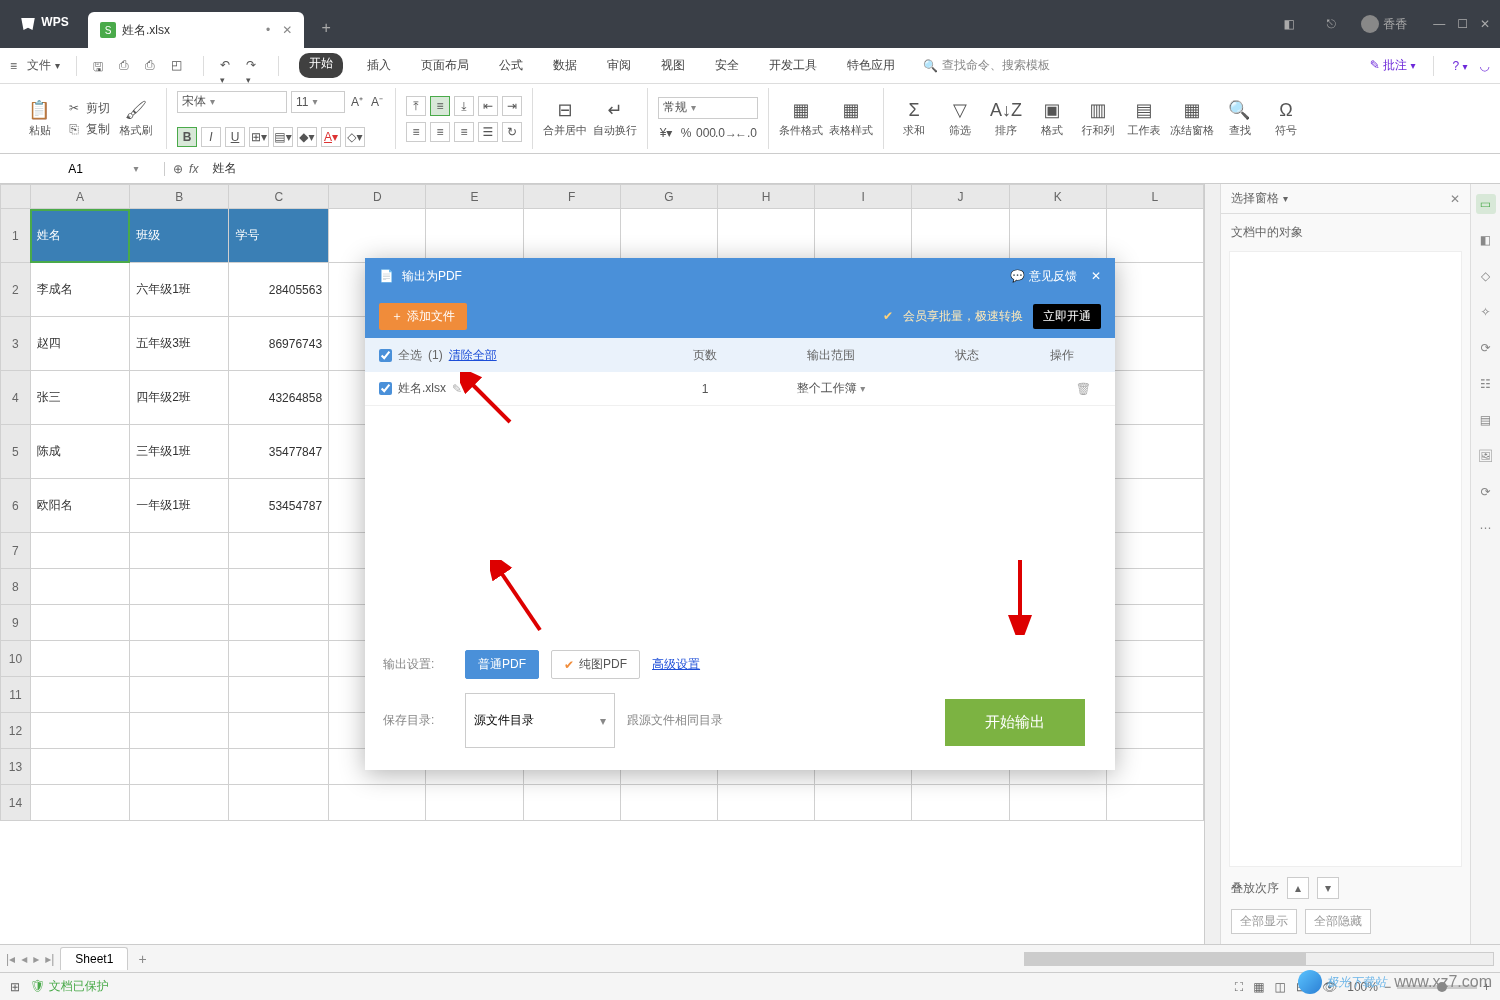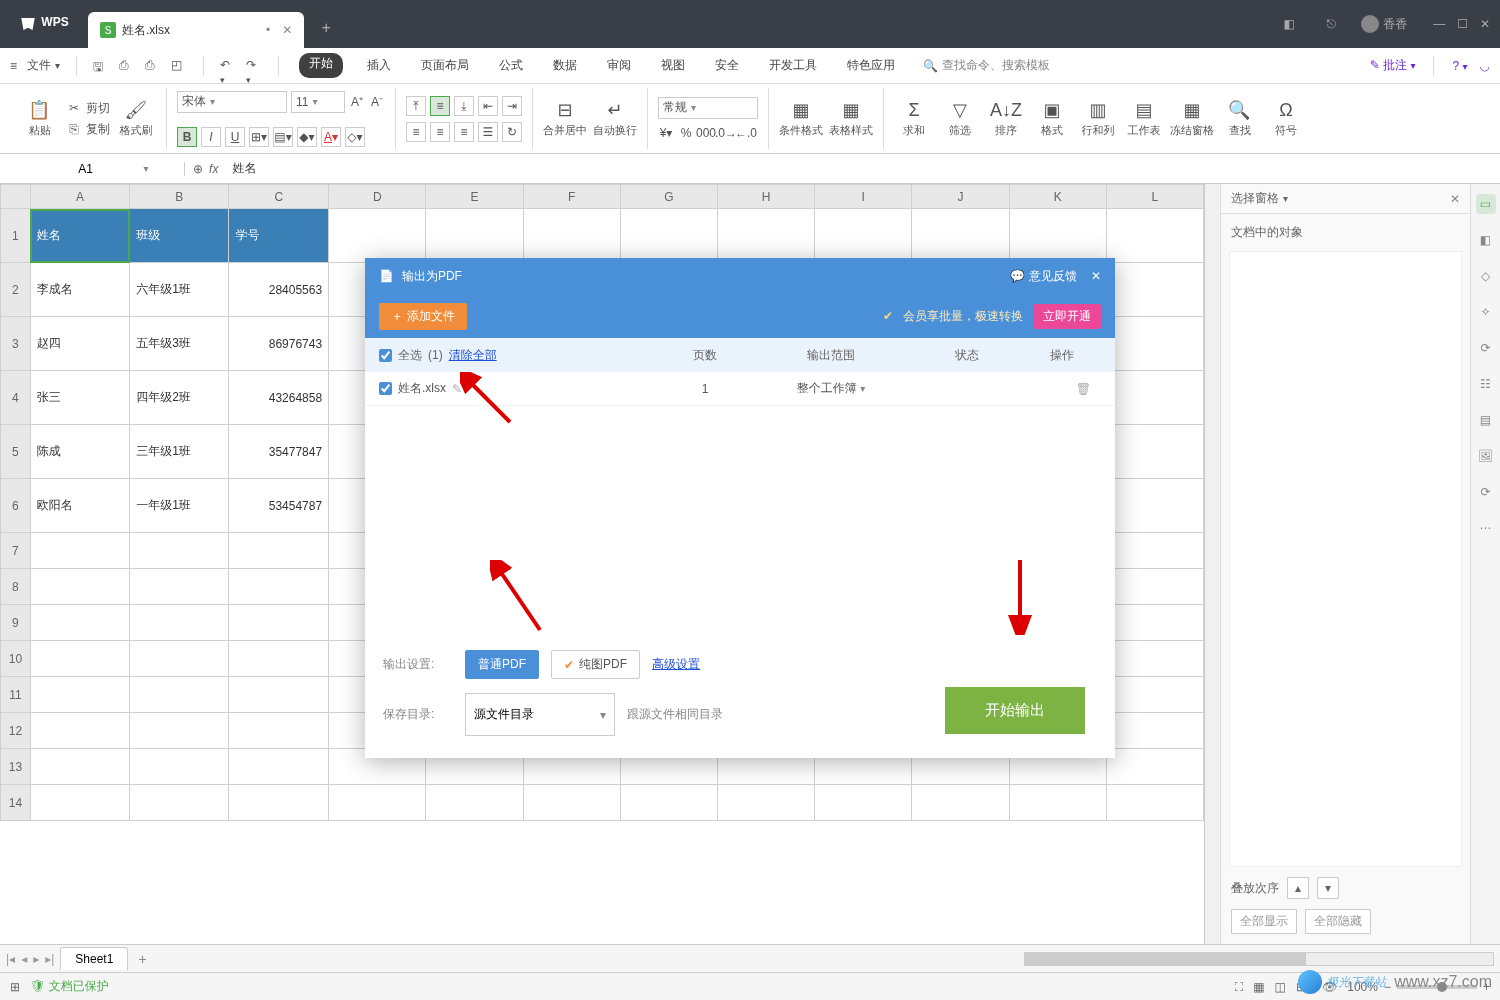--- a/index.html
+++ b/index.html
@@ -40,21 +40,21 @@
 .vbtn .lbl{font-size:11px}
 .mini{display:flex;flex-direction:column;gap:4px}
 .mini .row{display:flex;align-items:center;gap:4px;color:#555}
 .mini .ic{width:16px;height:16px;display:inline-flex;align-items:center;justify-content:center}
 .dd{border:1px solid #ccc;background:#fff;height:22px;display:flex;align-items:center;padding:0 4px;gap:4px;font-size:12px}
 .dd .ar{color:#888;font-size:10px}
 .sq{width:20px;height:20px;border:1px solid #ccc;display:flex;align-items:center;justify-content:center;color:#555}
 .sq.active{background:#d8e8d8;border-color:#4aaa4a}
 
 .fbar{height:30px;border-bottom:1px solid #ccc;display:flex;align-items:center;background:#fff}
-.namebox{width:185px;border-right:1px solid #ccc;display:flex;align-items:center;padding:0 6px;justify-content:center;gap:8px}
+.namebox{width:165px;border-right:1px solid #ccc;display:flex;align-items:center;padding:0 6px;justify-content:center;gap:8px}
 .namebox input{border:none;outline:none;width:100px;text-align:center}
 .fx{padding:0 8px;color:#666;display:flex;align-items:center;gap:6px}
 .fval{padding:0 6px;color:#333}
 
 .sheet-wrap{position:relative;height:calc(1000px - 48px - 36px - 70px - 30px - 28px - 28px);display:flex}
 .sheet{flex:1;overflow:hidden;position:relative}
 table.grid{border-collapse:collapse;table-layout:fixed}
 table.grid th,table.grid td{border:1px solid #d0d0d0;height:32px;font-size:12px;color:#333;background:#fff}
 table.grid thead th{background:#e8e8e8;color:#666;font-weight:normal;height:24px}
 table.grid .rowhdr{background:#e8e8e8;color:#666;text-align:center;width:30px}
@@ -89,40 +89,40 @@
 .statusbar{height:28px;border-top:1px solid #ccc;background:#f5f5f5;display:flex;align-items:center;padding:0 10px;gap:10px;color:#666}
 .statusbar .right{margin-left:auto;display:flex;align-items:center;gap:10px}
 .zoom{display:flex;align-items:center;gap:6px}
 
 .dialog{position:absolute;left:365px;top:258px;width:750px;background:#fff;box-shadow:0 4px 24px rgba(0,0,0,.3);z-index:50}
 .dlg-title{height:36px;background:#4a90d9;color:#fff;display:flex;align-items:center;padding:0 14px;gap:8px}
 .dlg-title .r{margin-left:auto;display:flex;align-items:center;gap:14px}
 .dlg-bar{height:44px;background:#4a90d9;display:flex;align-items:center;padding:0 14px;gap:12px}
 .btn-orange{background:#f08c3a;color:#fff;padding:5px 12px;border-radius:2px;display:flex;align-items:center;gap:4px}
 .dlg-bar .r{margin-left:auto;display:flex;align-items:center;gap:10px;color:#ffe9b8}
-.btn-og2{background:#ec4899;color:#fff;padding:4px 10px;border-radius:2px}
+.btn-og2{background:#000000;color:#fff;padding:4px 10px;border-radius:2px}
 .dlg-hdr{height:34px;background:#eaf2fb;display:flex;align-items:center;padding:0 14px;color:#666;gap:6px}
 .dlg-hdr .c1{flex:0 0 280px;display:flex;align-items:center;gap:6px}
 .dlg-hdr .c2{flex:0 0 80px;text-align:center}
 .dlg-hdr .c3{flex:0 0 160px;text-align:center}
 .dlg-hdr .c4{flex:0 0 100px;text-align:center}
 .dlg-hdr .c5{flex:1;text-align:center}
 .dlg-row{height:34px;display:flex;align-items:center;padding:0 14px;color:#555;gap:6px;border-bottom:1px solid #f0f0f0}
 .dlg-row .c1{flex:0 0 280px;display:flex;align-items:center;gap:6px}
 .dlg-row .c2{flex:0 0 80px;text-align:center}
 .dlg-row .c3{flex:0 0 160px;text-align:center}
 .dlg-row .c5{flex:1;text-align:right;padding-right:10px;color:#aaa}
 .link{color:#1d4ed8;text-decoration:underline;cursor:pointer}
 .dlg-body{height:230px}
 .dlg-foot{padding:14px 18px 22px;display:flex;flex-direction:column;gap:14px}
 .fr{display:flex;align-items:center;gap:12px}
 .fr .lbl{color:#888;width:70px}
 .pill{padding:5px 12px;border:1px solid #ccc;border-radius:2px;color:#555;display:flex;align-items:center;gap:5px}
 .pill.active{background:#4a90d9;color:#fff;border-color:#4a90d9}
-.sel-dd{border:1px solid #ccc;padding:12px 8px;width:150px;display:flex;align-items:center}
+.sel-dd{border:1px solid #ccc;padding:18px 8px;width:150px;display:flex;align-items:center}
 .sel-dd .ar{margin-left:auto;color:#888}
 .btn-green{background:#7cb342;color:#fff;padding:14px 40px;font-size:15px;margin-left:auto}
 
 .arrow{position:absolute;z-index:60;pointer-events:none}
 .watermark{position:absolute;right:8px;bottom:6px;color:#6bb5e8;font-size:13px;z-index:70;display:flex;align-items:center;gap:4px;font-style:italic}
 .watermark .sw{width:24px;height:24px;border-radius:50%;background:linear-gradient(135deg,#5bc4ff,#2b7fd4);display:inline-block}
 input[type=checkbox]{accent-color:#4a90d9}
 </style>
 </head>
 <body>

